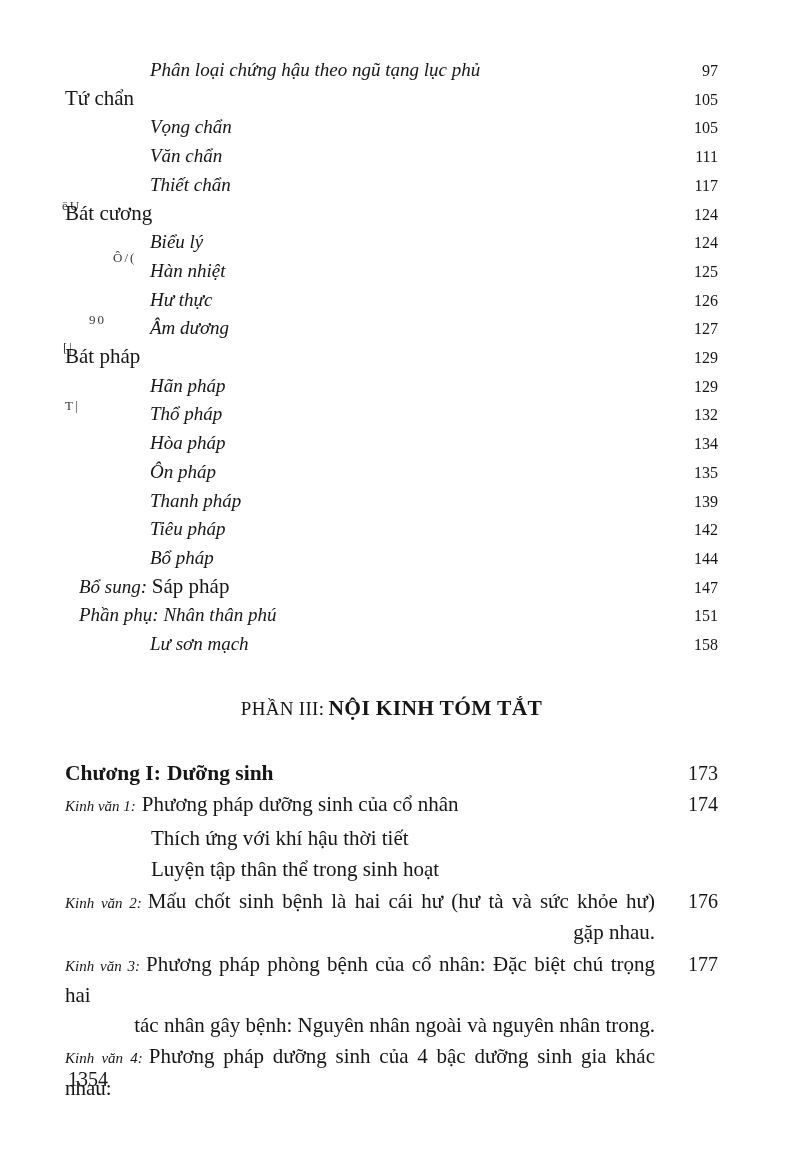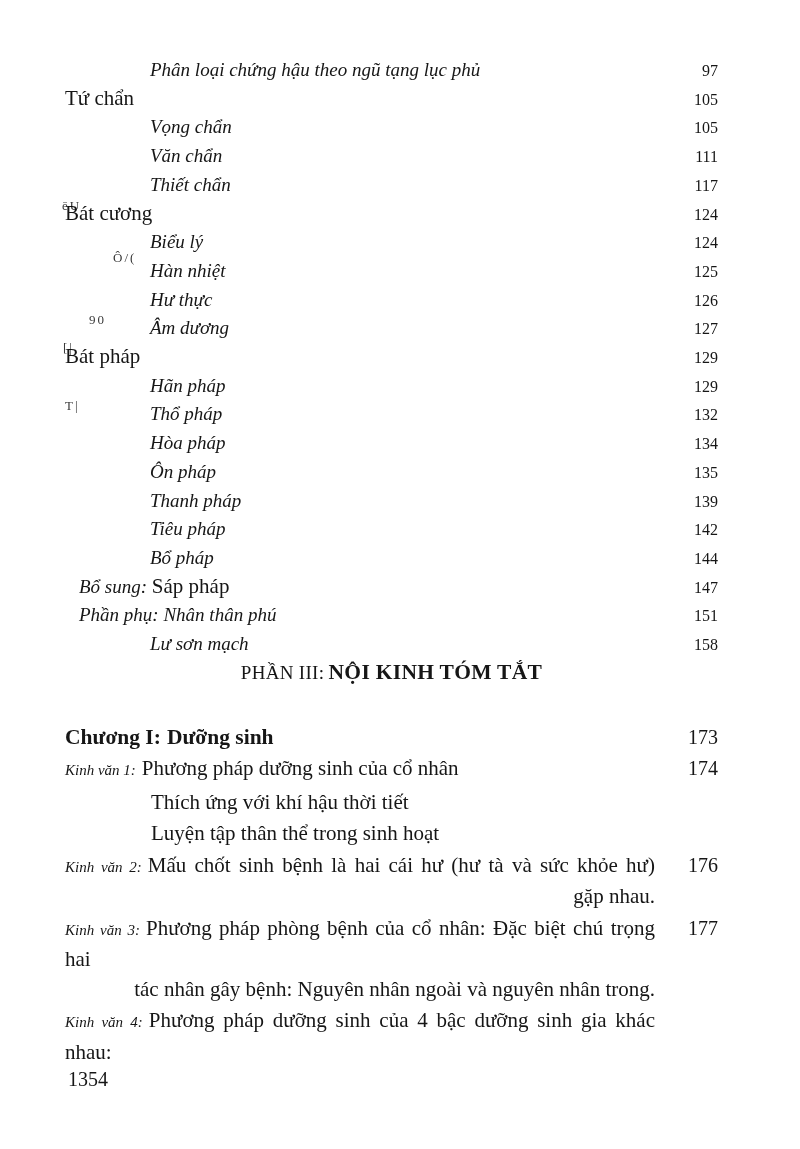--- a/index.html
+++ b/index.html
@@ -33,20 +33,21 @@
   .u-label .roman{font-size:21px;}
   .u-label .italic{font-style:italic;font-size:19px;margin-top:19px;}
   .u-page{
     flex:0 0 auto;
     font-size:16px;
     text-align:right;
     min-width:52px;
   }
   
   .part-heading{
+    margin-top:36px;
     text-align:center;
     line-height:26px;
     letter-spacing:.3px;
   }
   .part-heading .ph-prefix{font-size:19px;}
   .part-heading .ph-title{font-size:21.5px;font-weight:bold;}
   
   .lower{margin-top:36px;}
   .l-row{
     display:flex;

